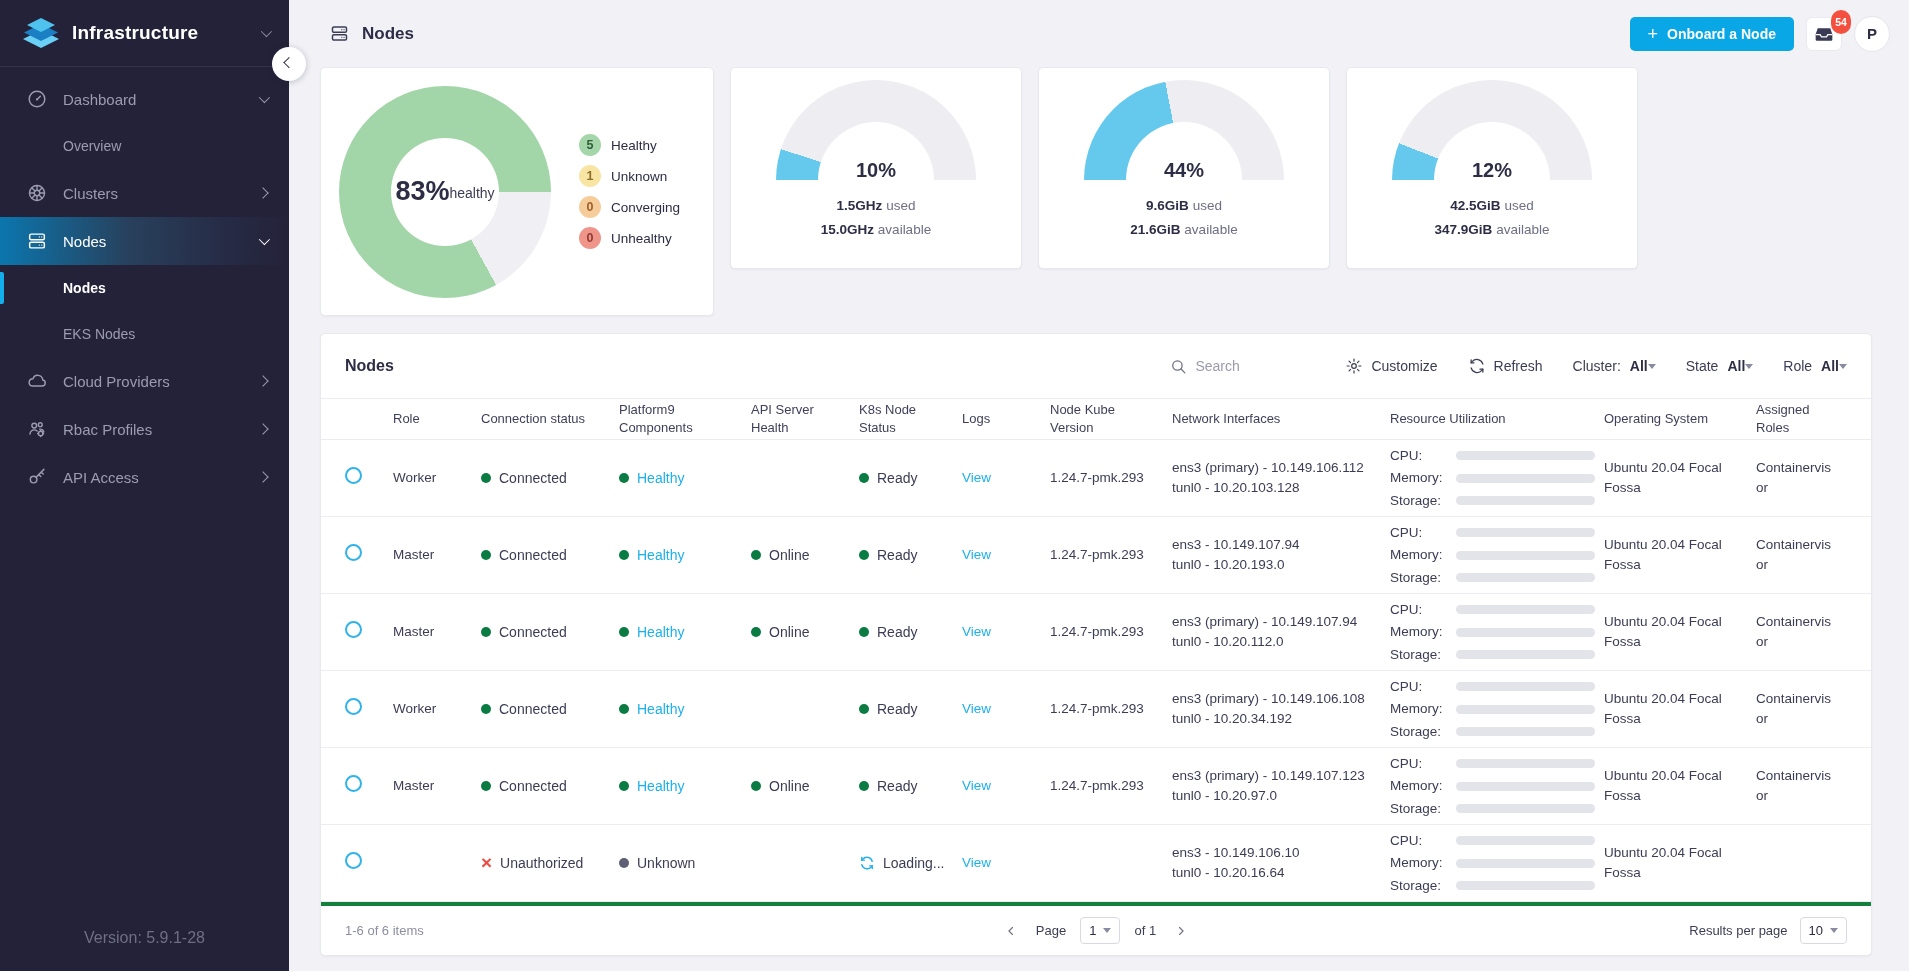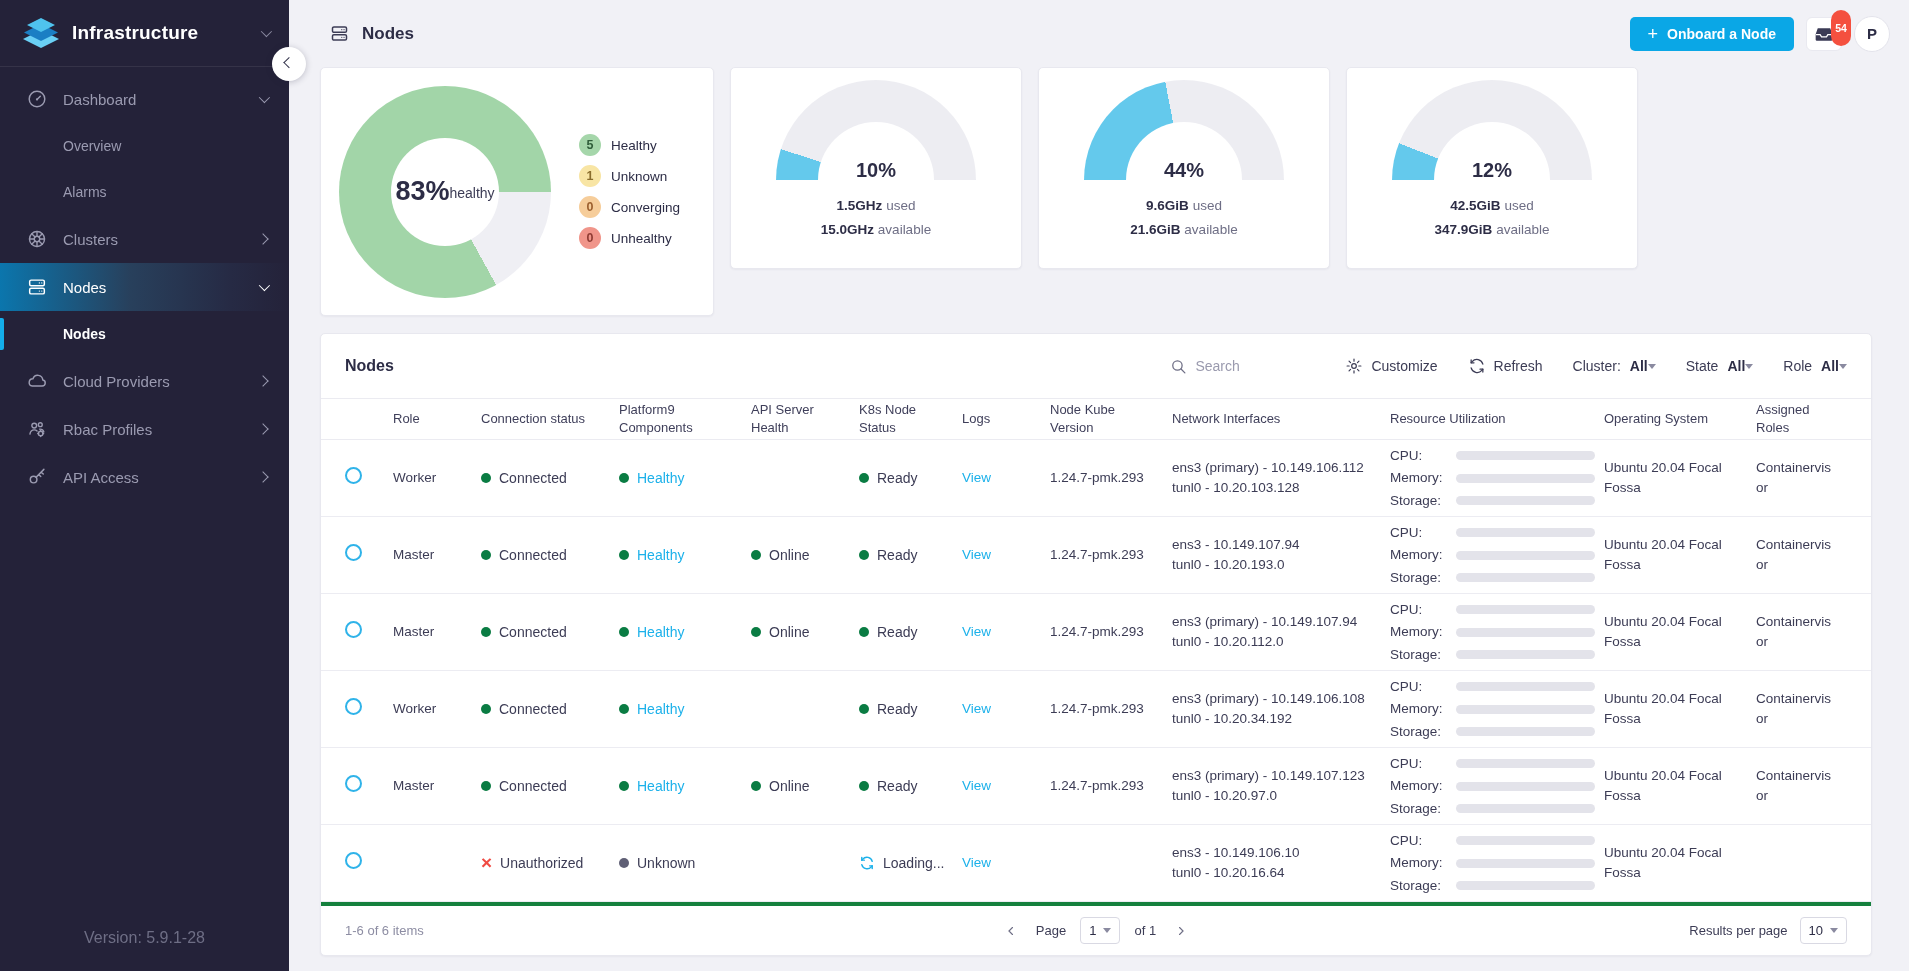--- a/index.html
+++ b/index.html
@@ -25,21 +25,21 @@
   .sb-version { text-align:center; padding:18px 0 24px; font-size:16px; color:#6e6e85; }
   .collapse-btn { position:absolute; left:272px; top:47px; width:34px; height:34px; border-radius:50%; background:#fff; border:none; box-shadow:0 1px 6px rgba(30,30,60,.25); color:#2d2d46; cursor:pointer; z-index:20; display:flex; align-items:center; justify-content:center; }
 
   
   .main { flex:1; display:flex; flex-direction:column; min-width:0; }
   .topbar { height:67px; flex:0 0 67px; display:flex; align-items:center; padding:0 19px 0 40px; gap:12px; }
   .topbar .page-title { font-size:17px; font-weight:bold; color:#2d2d46; margin-left:10px; flex:1; }
   .btn-primary { height:34px; background:#0aa7e6; color:#fff; border:none; border-radius:5px; font-size:14px; font-weight:bold; padding:0 18px; display:flex; align-items:center; gap:9px; cursor:pointer; font-family:inherit; }
   .btn-primary .plus { font-size:18px; font-weight:normal; line-height:1; }
   .icon-btn { position:relative; width:36px; height:34px; background:#fff; border:1px solid #e9e9f0; border-radius:6px; display:flex; align-items:center; justify-content:center; cursor:pointer; }
-  .badge { position:absolute; top:-8px; right:-10px; min-width:20px; height:36px; border-radius:10px; background:#f4503f; color:#fff; font-size:10.5px; font-weight:bold; display:flex; align-items:center; justify-content:center; padding:0 1px; }
+  .badge { position:absolute; top:-8px; right:-10px; min-width:20px; height:24px; border-radius:10px; background:#f4503f; color:#fff; font-size:10.5px; font-weight:bold; display:flex; align-items:center; justify-content:center; padding:0 1px; }
   .avatar { width:36px; height:36px; border-radius:50%; background:#fff; border:1px solid #e4e4ec; display:flex; align-items:center; justify-content:center; font-weight:bold; font-size:15px; color:#2d2d46; cursor:pointer; }
 
   .content { flex:1; padding:0 37px 16px 31px; overflow:hidden; }
   .card { background:#fff; border:1px solid #e8e8ef; border-radius:5px; box-shadow:0 1px 2px rgba(40,40,70,.05); }
 
   .cards-row { display:flex; gap:16px; align-items:flex-start; }
   .donut-card { width:394px; height:249px; display:flex; align-items:center; gap:28px; padding:0 18px; }
   .donut { position:relative; width:212px; height:212px; flex:0 0 212px; border-radius:50%; }
   .donut-hole { position:absolute; inset:52px; border-radius:50%; background:#fff; display:flex; flex-direction:row; align-items:center; justify-content:center; }
   .donut-pct { font-size:27px; font-weight:bold; color:#2d2d46; }
@@ -120,23 +120,20 @@
             <circle cx="12" cy="12" r="8.5"></circle>
             <path d="M12 12.5l3.6-3.6"></path>
             <circle cx="12" cy="12.5" r="1.2" fill="currentColor" stroke="none"></circle>
           </svg>
         <span class="lbl">Dashboard</span>
         <span class="chev down"></span>
       </div>
       <div class="sb-sub">
         <span>Overview</span>
       </div>
-      <div class="sb-sub">
-        <span>Alarms</span>
-      </div>
       <div class="sb-item">
         <svg class="ic" width="22" height="22" viewBox="0 0 24 24" fill="none" stroke="currentColor" stroke-width="1.5" stroke-linecap="round">
             <circle cx="12" cy="12" r="8.2"></circle>
             <circle cx="12" cy="12" r="3"></circle>
             <path d="M12 3.8v5.2M12 15v5.2M3.8 12H9M15 12h5.2M6.2 6.2l3.7 3.7M17.8 6.2l-3.7 3.7M6.2 17.8l3.7-3.7M17.8 17.8l-3.7-3.7"></path>
           </svg>
         <span class="lbl">Clusters</span>
         <span class="chev right"></span>
       </div>
       <div class="sb-item active">
@@ -146,20 +143,23 @@
             <circle cx="14.6" cy="7.6" r="0.7" fill="currentColor" stroke="none"></circle>
             <circle cx="17.2" cy="7.6" r="0.7" fill="currentColor" stroke="none"></circle>
             <circle cx="14.6" cy="16.4" r="0.7" fill="currentColor" stroke="none"></circle>
             <circle cx="17.2" cy="16.4" r="0.7" fill="currentColor" stroke="none"></circle>
           </svg>
         <span class="lbl">Nodes</span>
         <span class="chev down"></span>
       </div>
       <div class="sb-sub active">
         <span>Nodes</span>
+      </div>
+      <div class="sb-sub">
+        <span>EKS Nodes</span>
       </div>
       <div class="sb-item">
         <svg class="ic" width="22" height="22" viewBox="0 0 24 24" fill="none" stroke="currentColor" stroke-width="1.6" stroke-linecap="round" stroke-linejoin="round">
             <path d="M6.8 17.5h10.9a3.3 3.3 0 0 0 .6-6.54A5.5 5.5 0 0 0 7.6 9.56 4 4 0 0 0 6.8 17.5z"></path>
           </svg>
         <span class="lbl">Cloud Providers</span>
         <span class="chev right"></span>
       </div>
       <div class="sb-item">
         <svg class="ic" width="22" height="22" viewBox="0 0 24 24" fill="none" stroke="currentColor" stroke-width="1.5" stroke-linecap="round">

